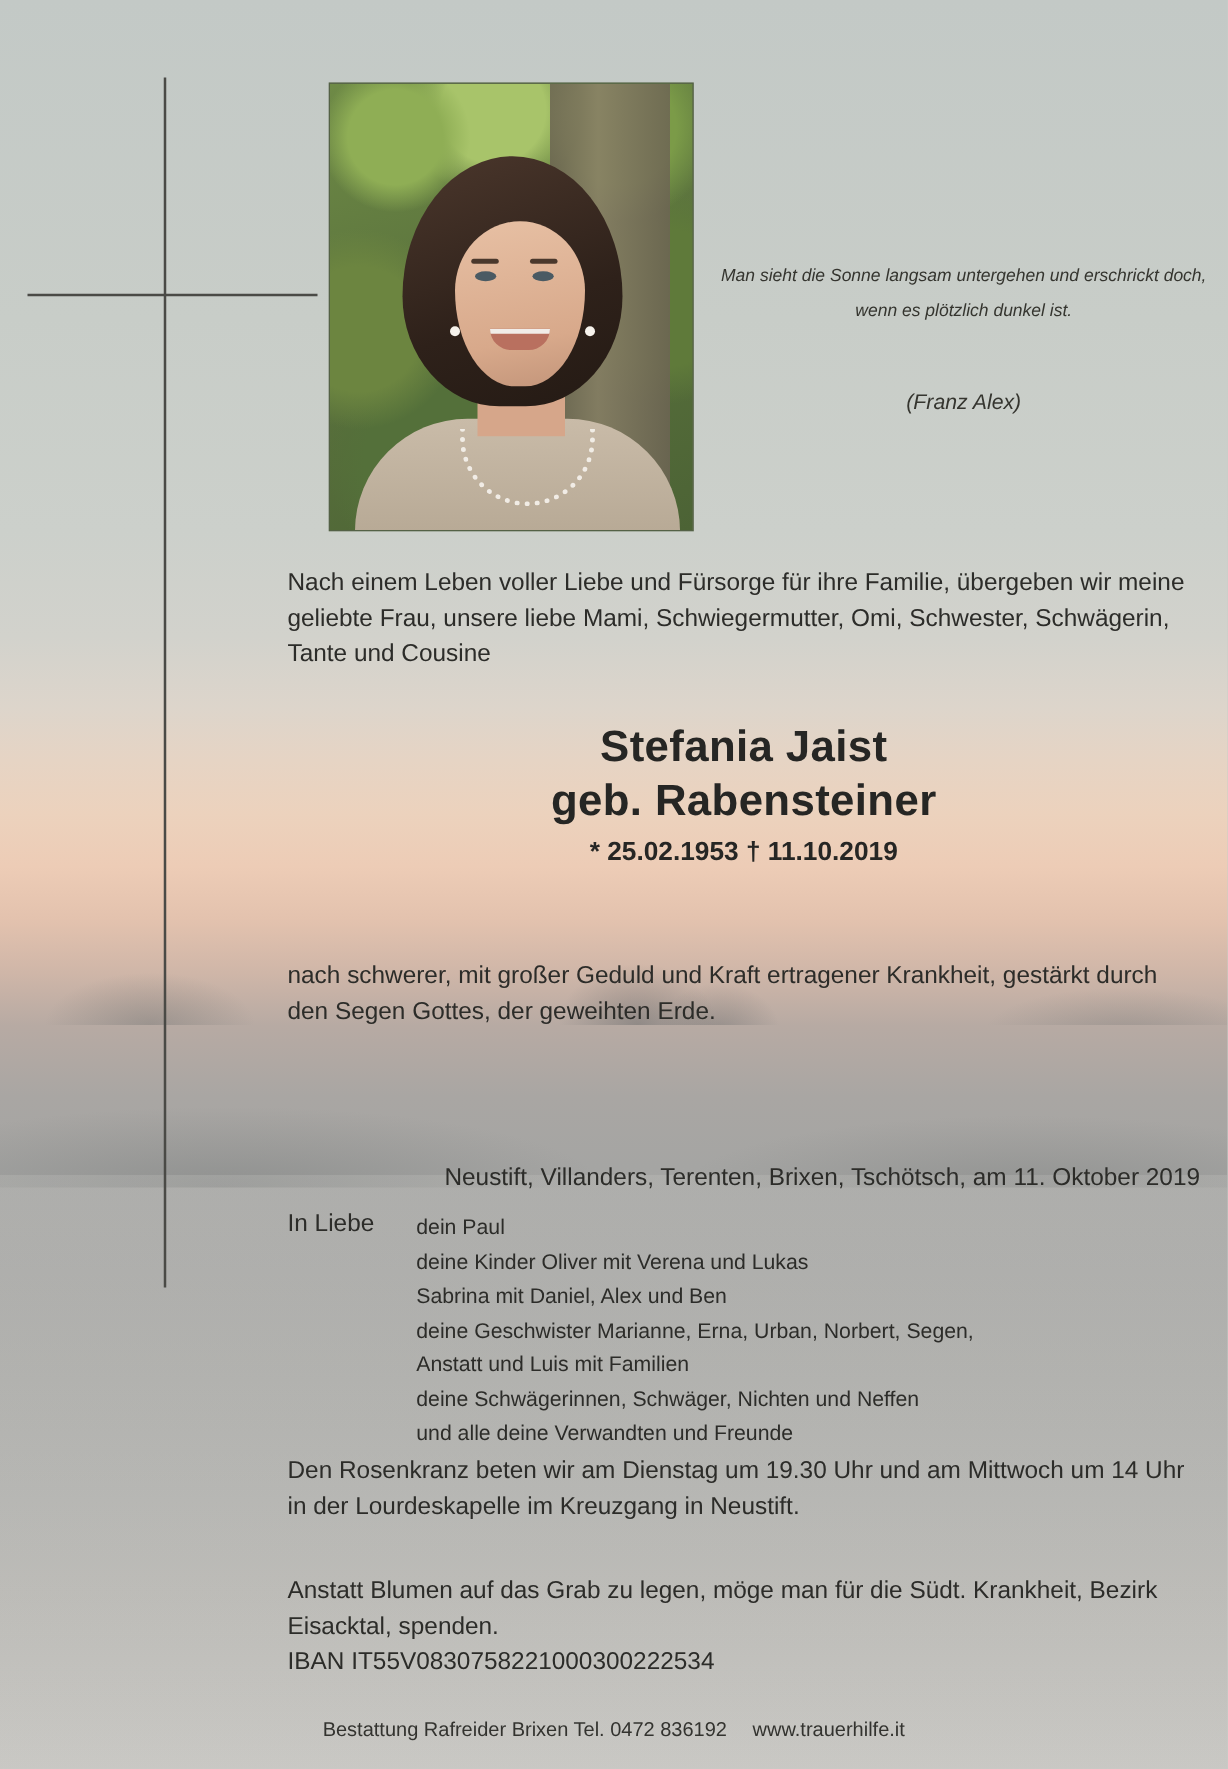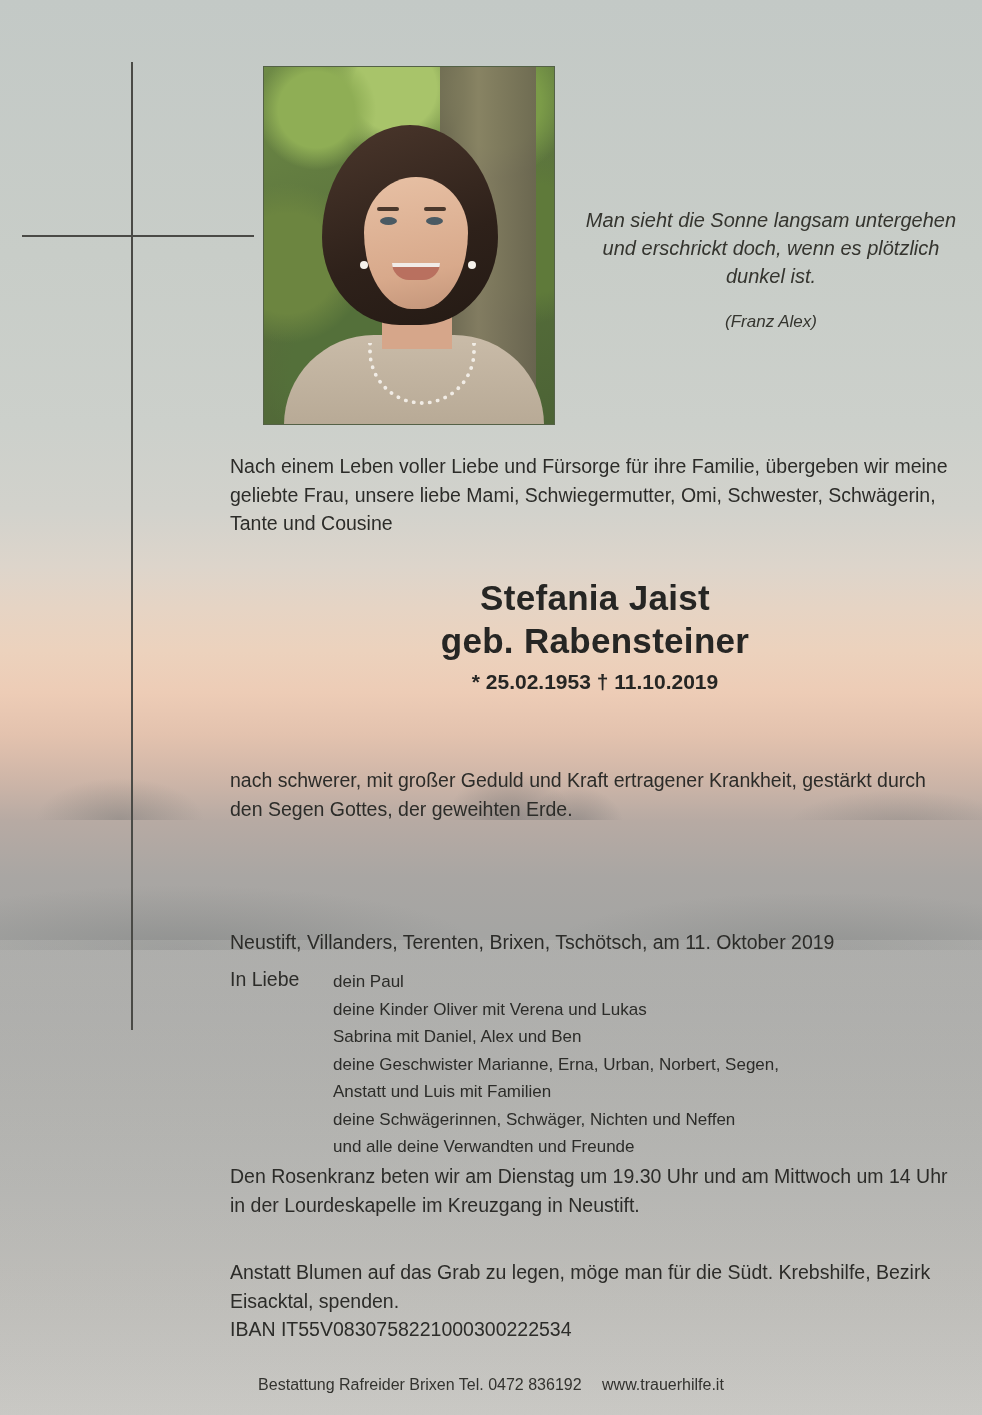--- a/index.html
+++ b/index.html
@@ -201,21 +201,21 @@
     color: #2f2f2d;
   }
 
   .quote {
     position: absolute;
     left: 575px;
     top: 206px;
     width: 392px;
     text-align: center;
     font-style: italic;
-    font-size: 20px;
+    font-size: 14px;
     line-height: 28px;
     color: #35352f;
   }
   .quote-author {
     position: absolute;
     left: 575px;
     top: 312px;
     width: 392px;
     text-align: center;
     font-style: italic;
@@ -255,21 +255,21 @@
   }
   .dates {
     margin-top: 8px;
     font-size: 21px;
     font-weight: bold;
     color: #262624;
   }
 
   .p-illness  { left: 230px; top: 766px; width: 730px; }
   .p-funeral  { left: 230px; top: 833px; width: 720px; }
-  .p-places   { left: 230px; top: 928px; width: 730px; }
+  .p-places   { left: 230px; top: 928px; width: 730px; text-align: right; }
 
   .inliebe-label {
     position: absolute;
     left: 230px; top: 968px;
     font-size: 19.5px;
     color: #2c2c29;
   }
   .family {
     position: absolute;
     left: 333px; top: 968px;
@@ -343,21 +343,21 @@
       <div>dein Paul</div>
       <div>deine Kinder Oliver mit Verena und Lukas</div>
       <div>Sabrina mit Daniel, Alex und Ben</div>
       <div>deine Geschwister Marianne, Erna, Urban, Norbert, Segen,</div>
       <div>Anstatt und Luis mit Familien</div>
       <div>deine Schwägerinnen, Schwäger, Nichten und Neffen</div>
       <div>und alle deine Verwandten und Freunde</div>
     </div>
 
     <div class="para p-rosary">Den Rosenkranz beten wir am Dienstag um 19.30 Uhr und am Mittwoch um 14 Uhr in der Lourdeskapelle im Kreuzgang in Neustift.</div>
-    <div class="para p-flowers" style="white-space: pre-line;">Anstatt Blumen auf das Grab zu legen, möge man für die Südt. Krebshilfe, Bezirk Eisacktal, spenden.
+    <div class="para p-flowers" style="white-space: pre-line;">Anstatt Blumen auf das Grab zu legen, möge man für die Südt. Krankheit, Bezirk Eisacktal, spenden.
 IBAN IT55V0830758221000300222534</div>
 
     <div class="footer">
       <span>Bestattung Rafreider Brixen Tel. 0472 836192</span>
       <span class="site">www.trauerhilfe.it</span>
     </div>
 
   </div>
 </div>
 

